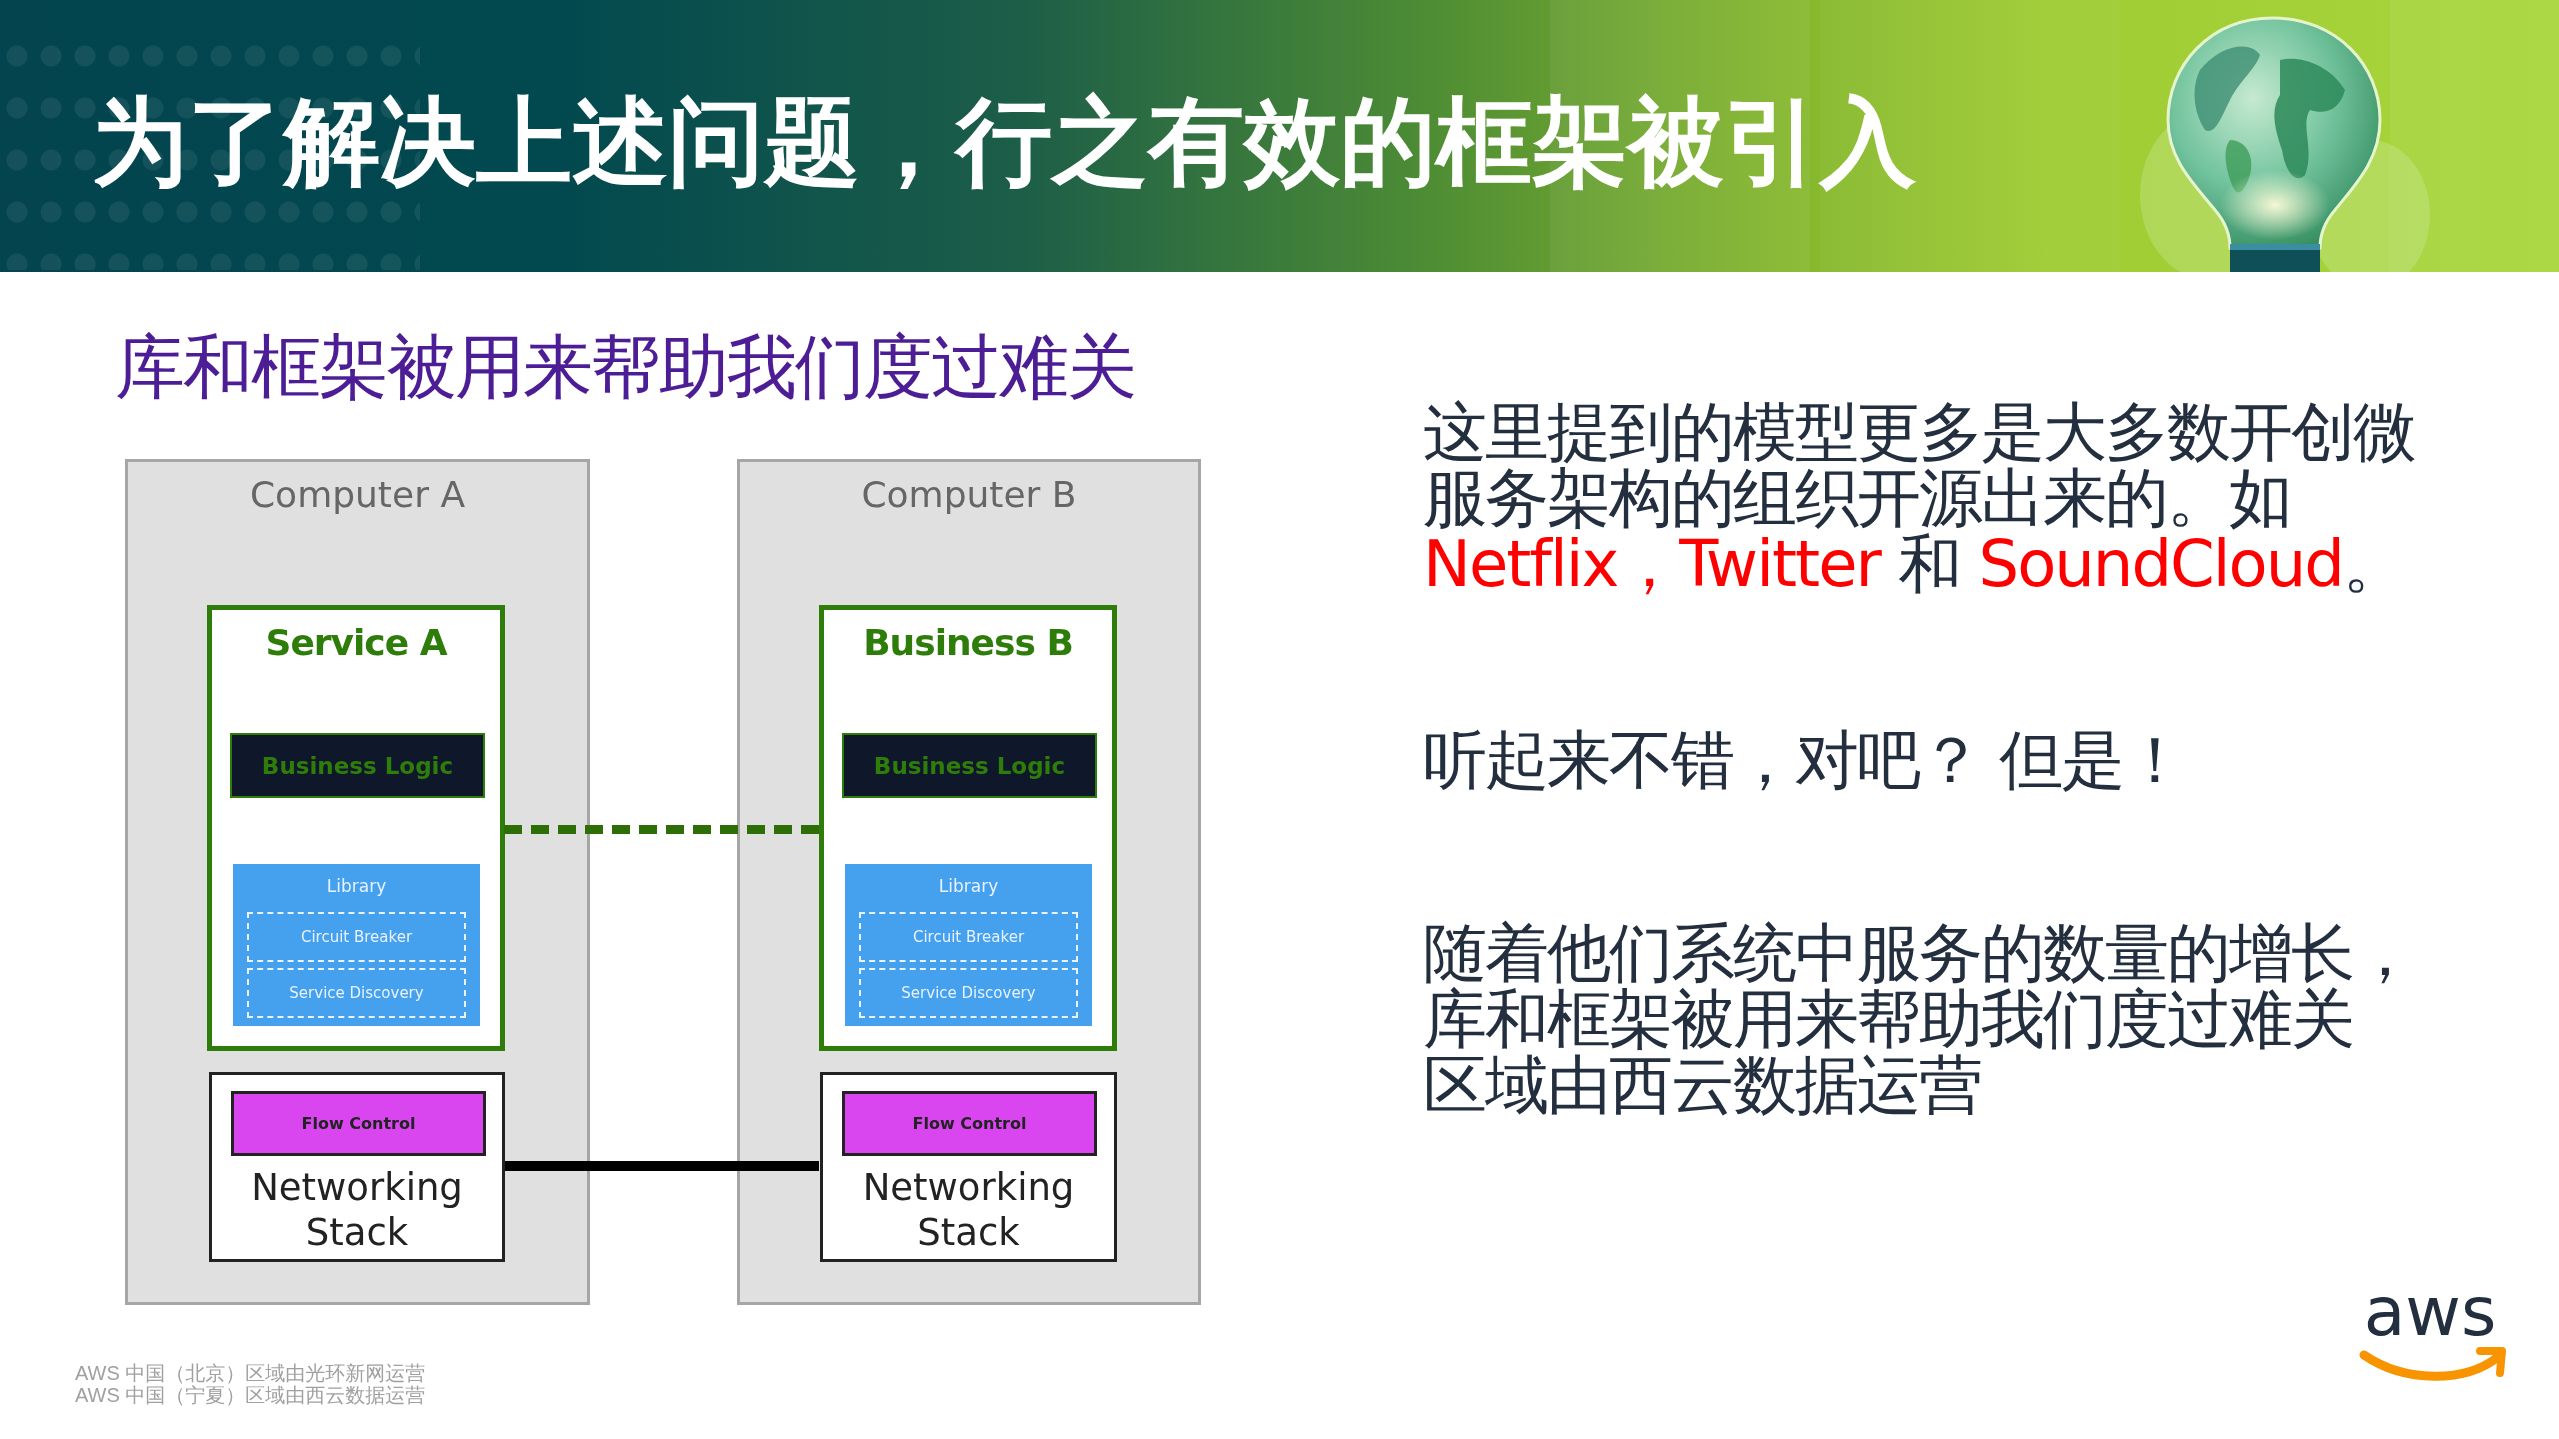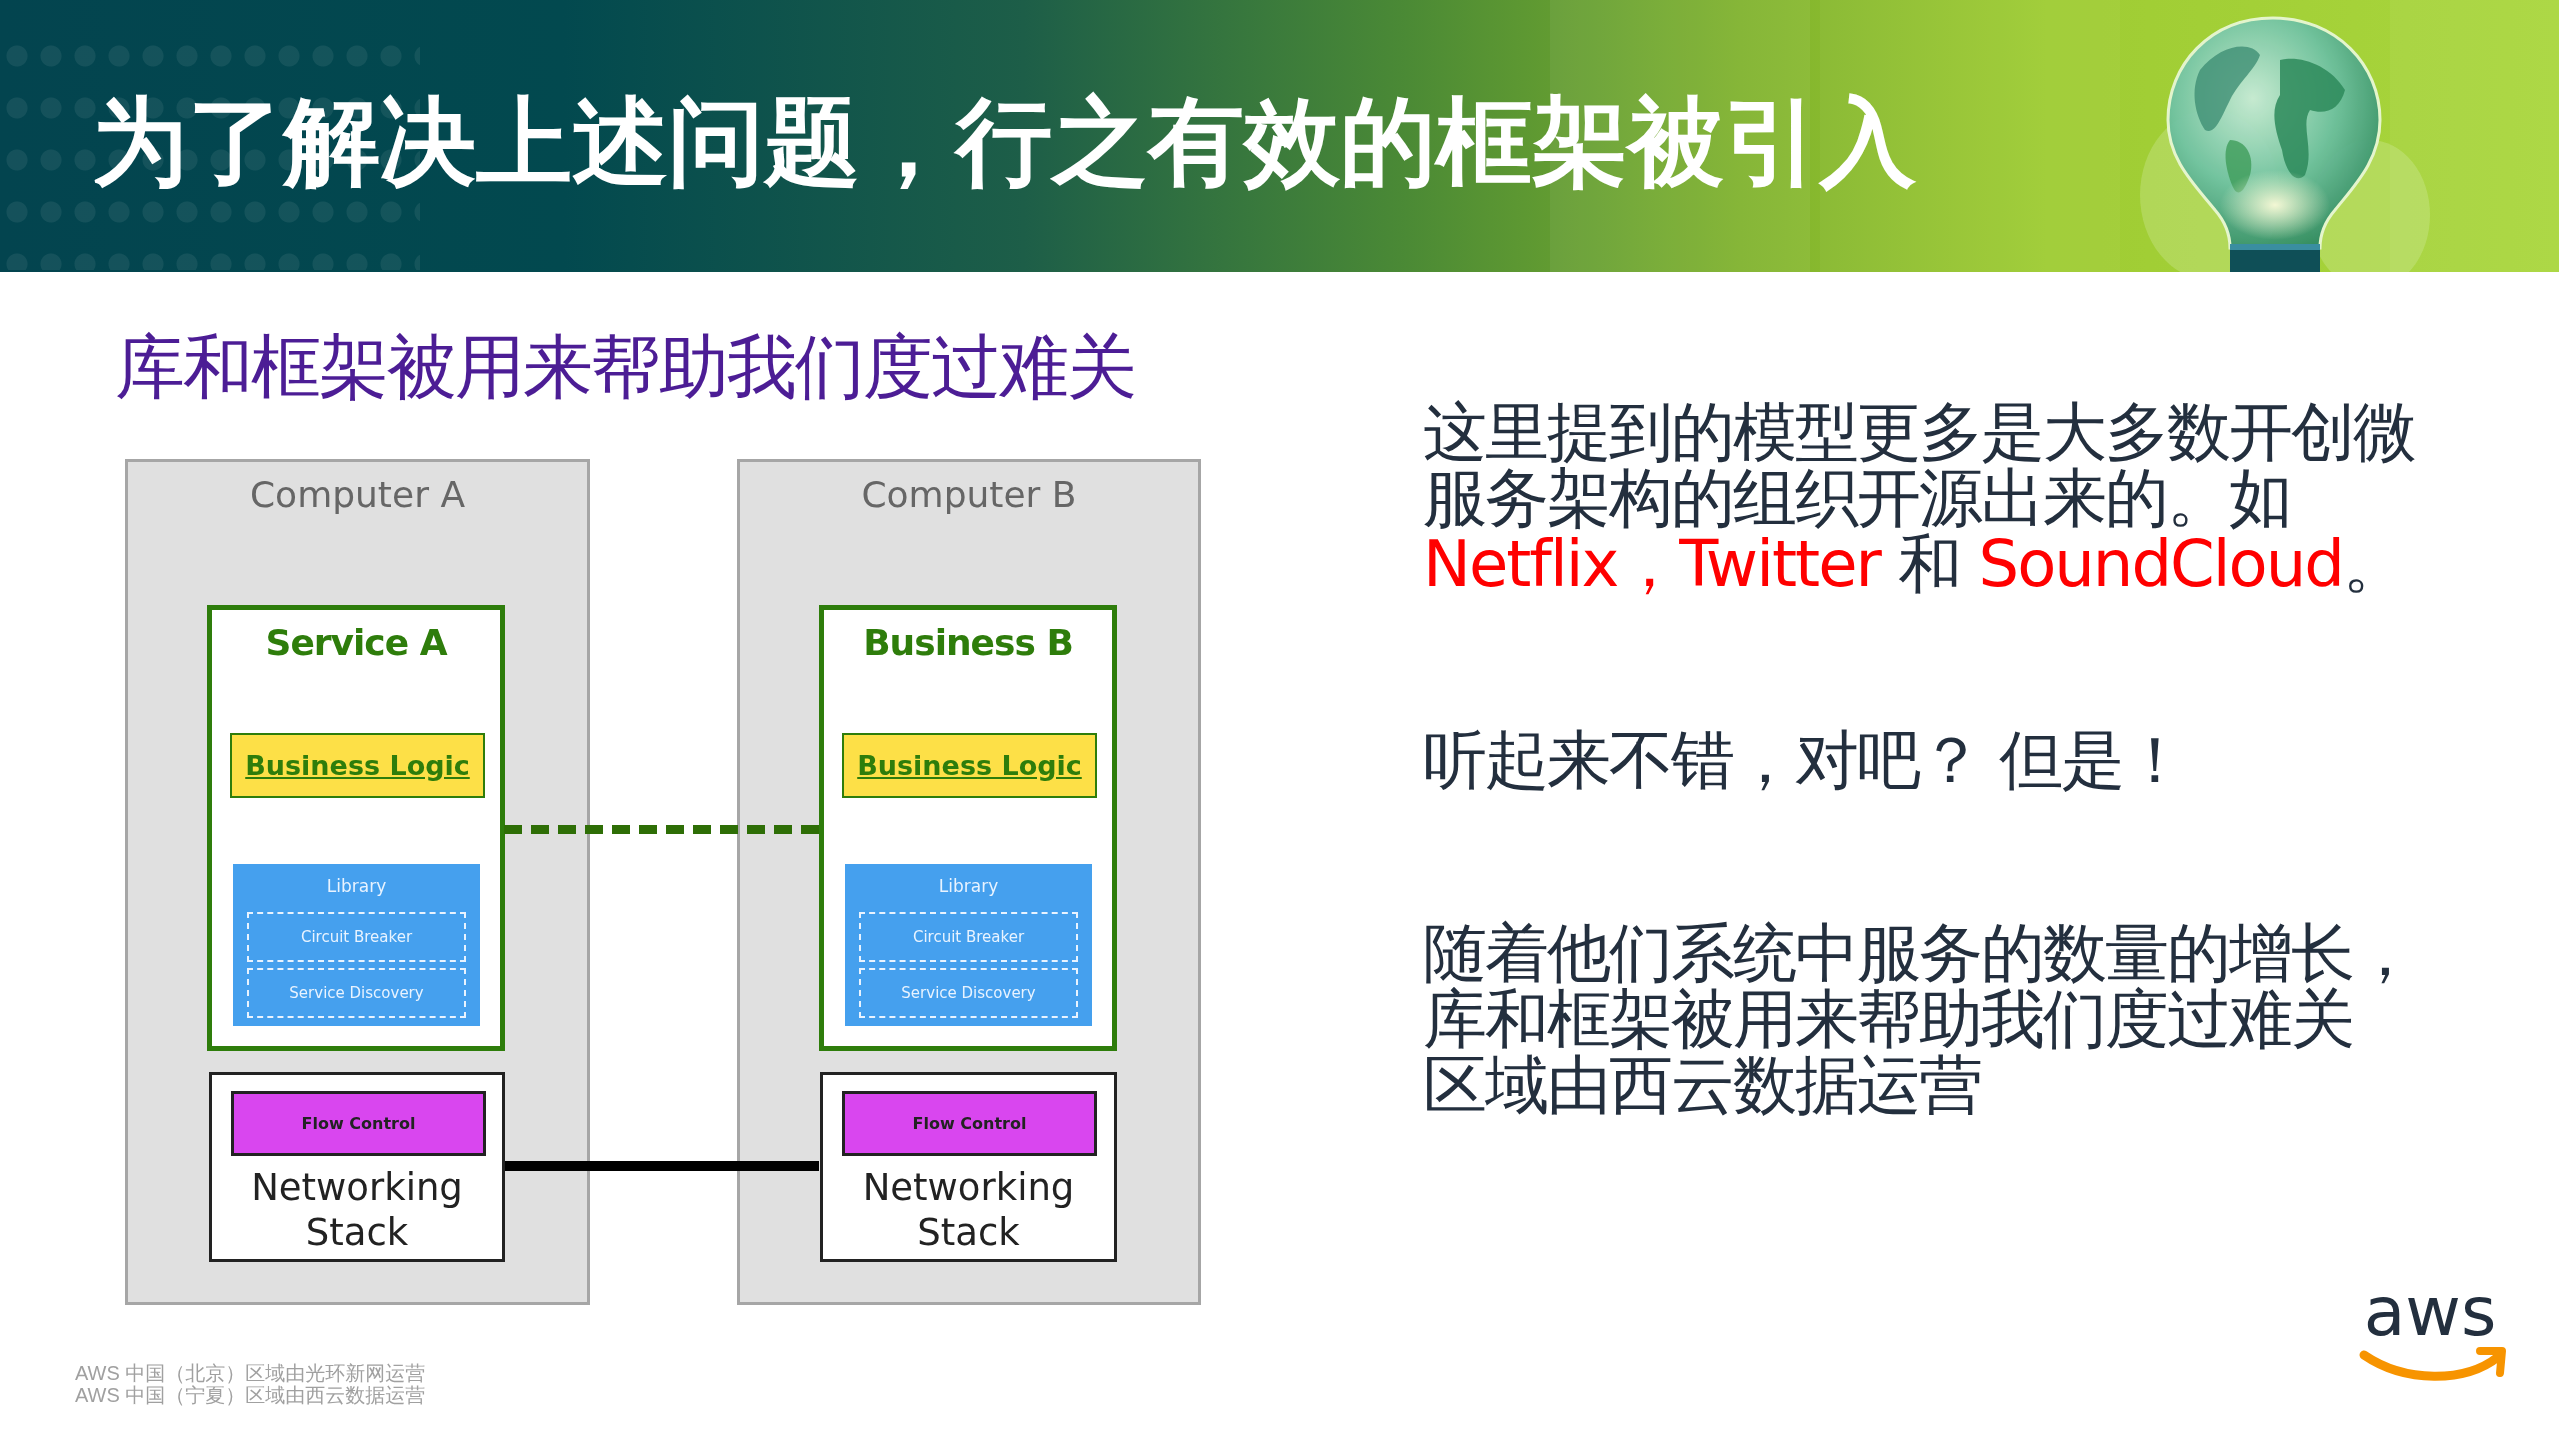--- a/index.html
+++ b/index.html
@@ -52,23 +52,23 @@
     font-size: 36px; color: #666666; font-family: "DejaVu Sans", sans-serif;
   }
   .service {
     background: #ffffff; border: 5px solid #2e7d0b; box-sizing: border-box;
   }
   .service-label {
     position: absolute; left: 0; right: 0; top: 12px; text-align: center;
     font-size: 36px; color: #2e7d0b; font-weight: bold; letter-spacing: -1px;
   }
   .biz {
-    background: #fde047; border: 2px solid #2e7d0b; box-sizing: border-box;
+    background: #0f172a; border: 2px solid #2e7d0b; box-sizing: border-box;
     display: flex; align-items: center; justify-content: center;
-    font-size: 27px; color: #2e7d0b; font-weight: bold; text-decoration: underline;
+    font-size: 23px; color: #2e7d0b; font-weight: bold;
   }
   .library {
     background: #45a0ee; box-sizing: border-box;
   }
   .lib-label {
     position: absolute; left: 0; right: 0; top: 12px; text-align: center;
     font-size: 17px; color: #e8f3ff;
   }
   .lib-item {
     position: absolute; border: 2px dashed #e8f3ff; box-sizing: border-box;

